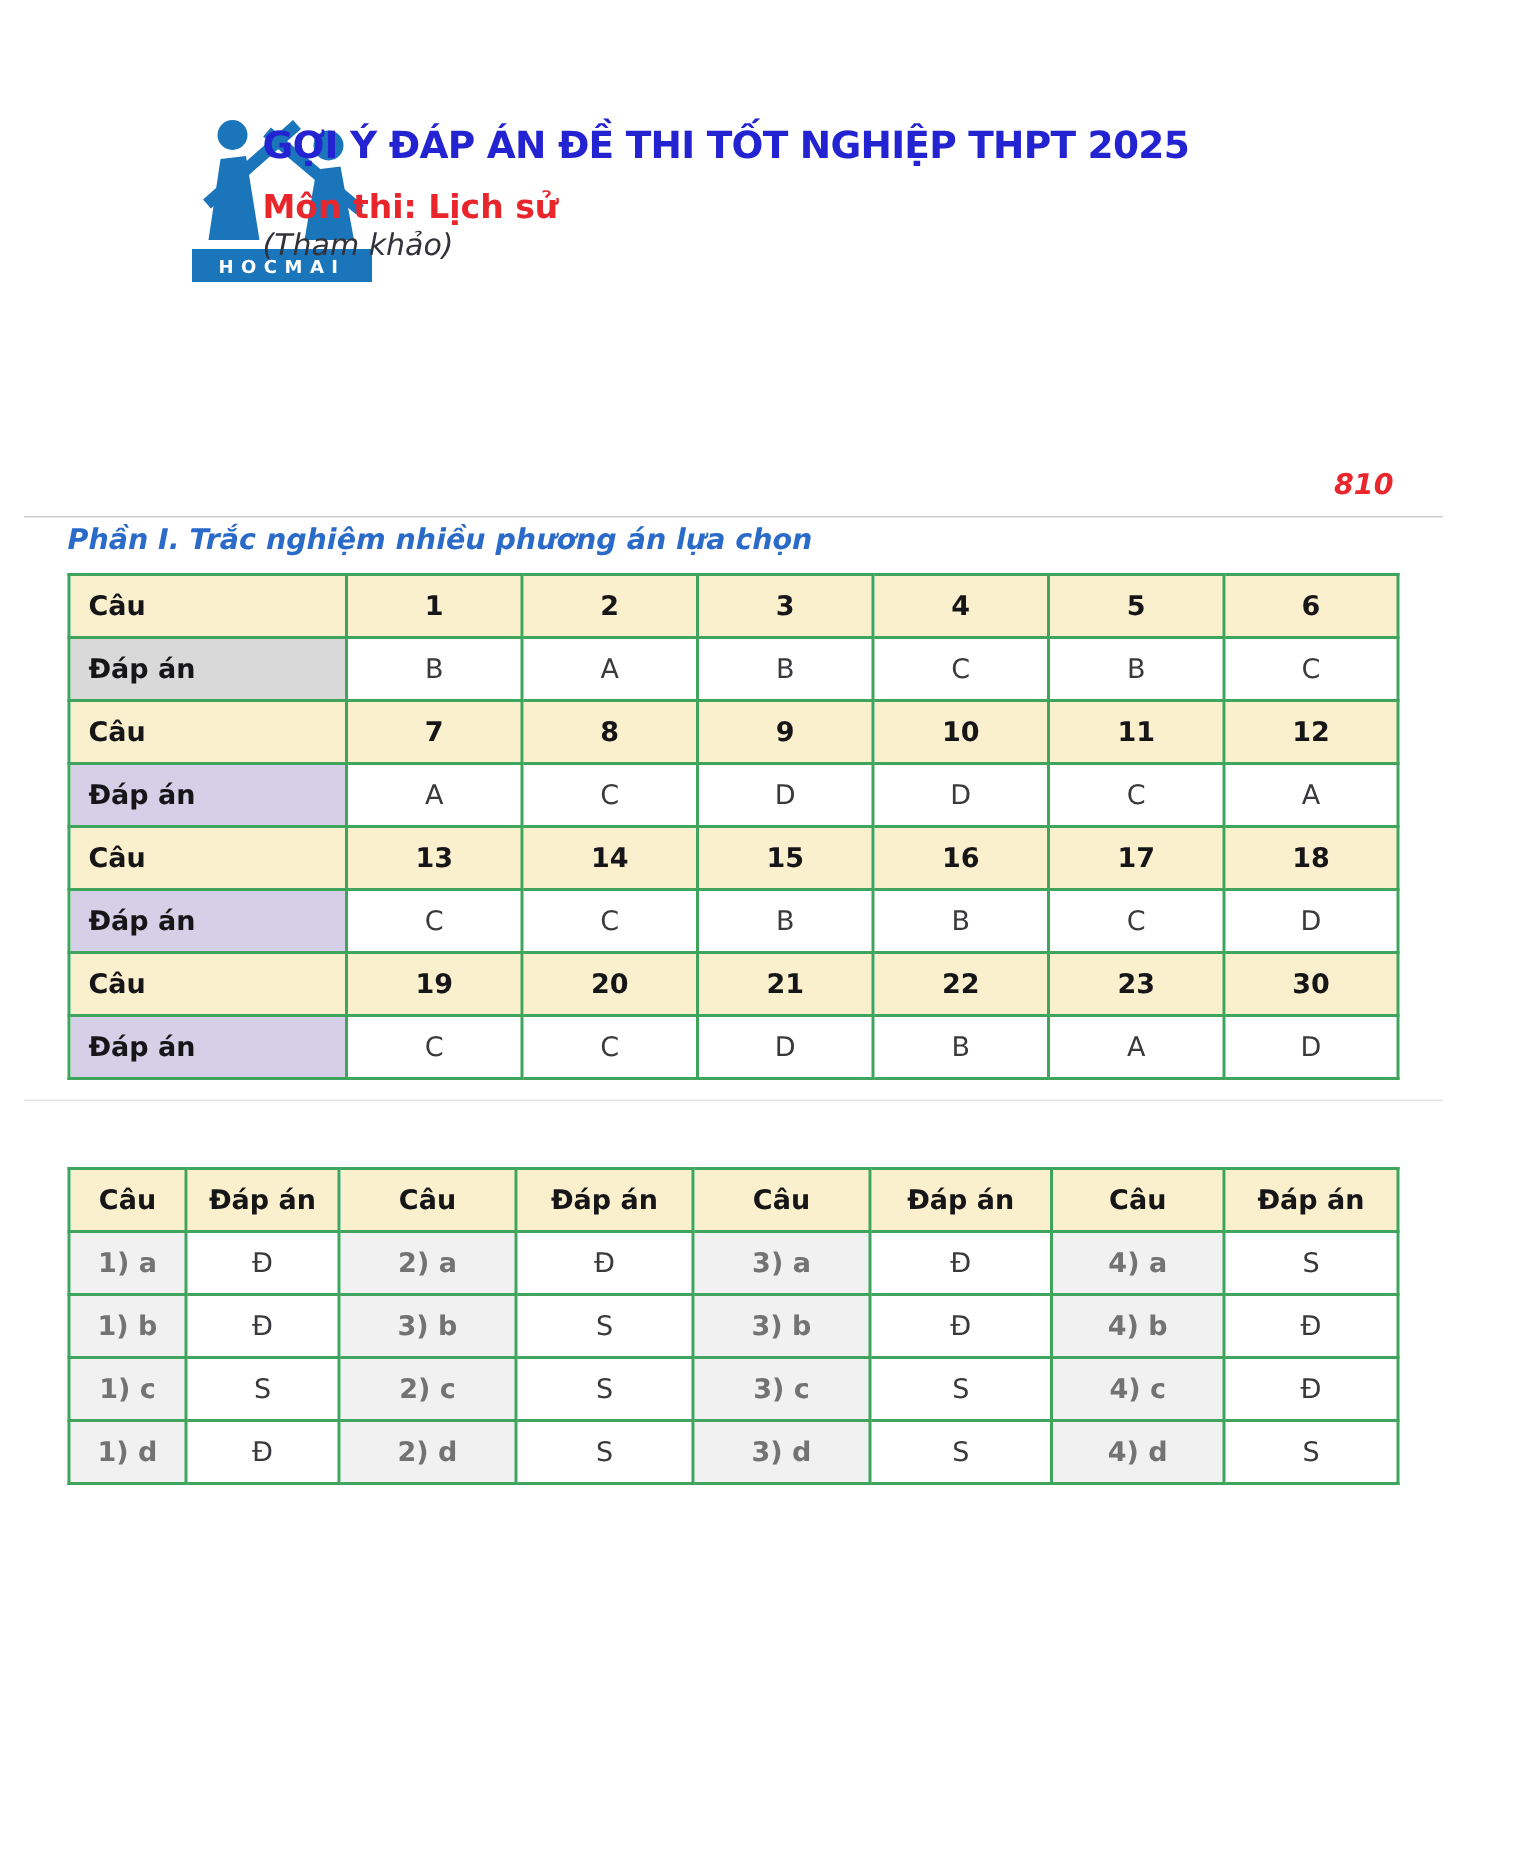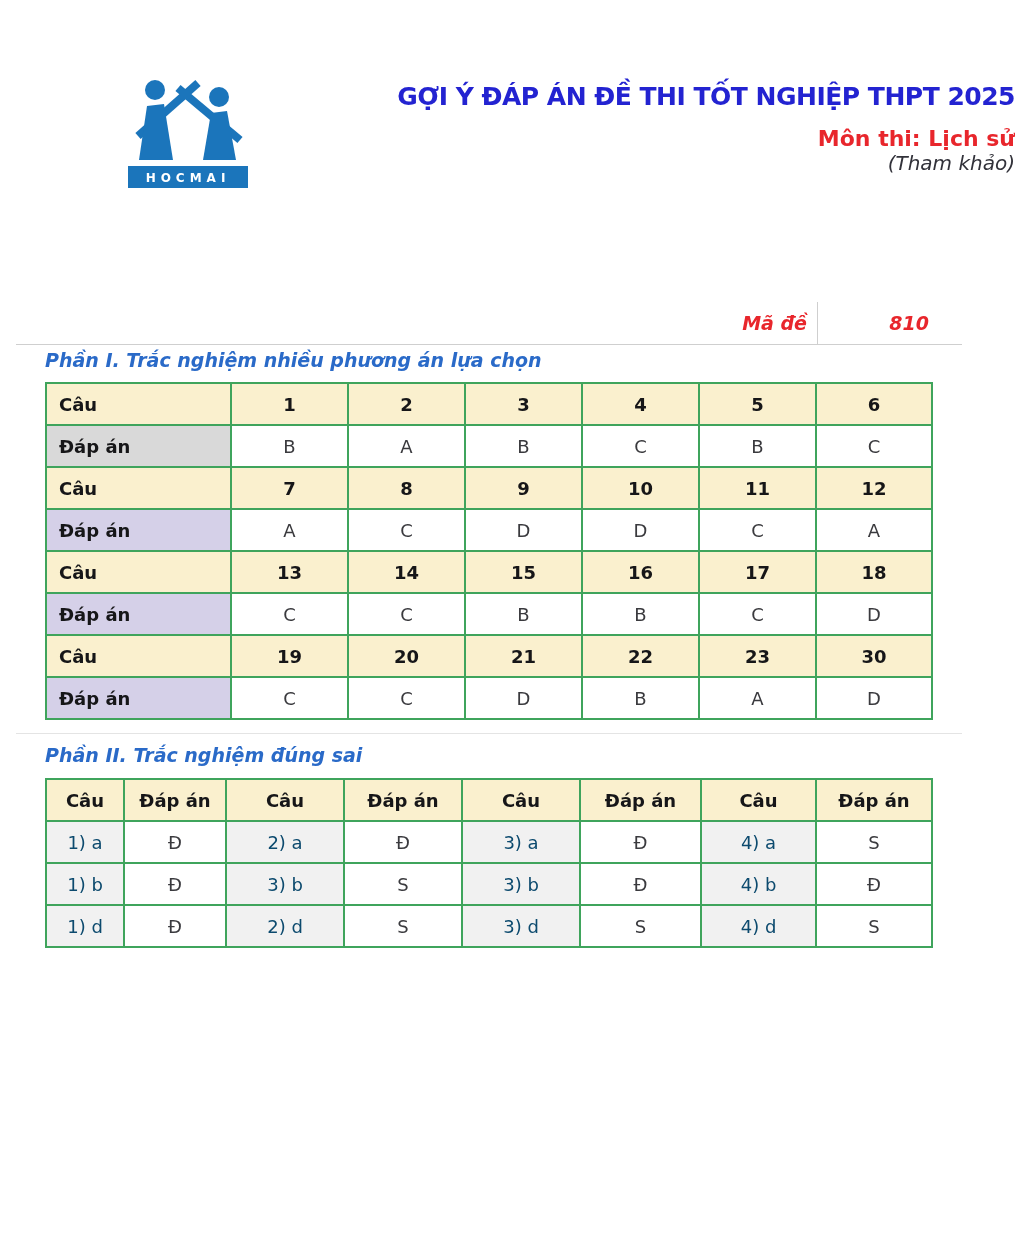--- a/index.html
+++ b/index.html
@@ -7,21 +7,21 @@
     position:relative;
     width:1015px;height:1239px;
     margin:0 auto;
     background:#ffffff;
     font-family:"DejaVu Sans","Liberation Sans",sans-serif;
     color:#1d1d1f;
     overflow:hidden;
   }
   
   .logo{position:absolute;left:128px;top:76px;width:120px;height:112px;}
-  .head-block{position:absolute;left:175px;top:82px;width:840px;text-align:right;}
+  .head-block{position:absolute;left:175px;top:82px;width:840px;text-align:left;}
   .page-title{font-size:25px;font-weight:bold;color:#2323d1;letter-spacing:-0.5px;}
   .page-subtitle{margin-top:16px;font-size:20px;font-style:italic;color:#32323a;}
   .subject-line{margin-top:15px;font-size:22px;font-weight:bold;color:#e8262c;}
   .reference-note{font-size:20px;font-style:italic;color:#32323a;}
   
   .code-strip{
     position:absolute;left:16px;top:302px;width:946px;height:42px;
     display:flex;align-items:center;
     border-bottom:1.5px solid #cfcfcf;
     font-size:19px;font-weight:bold;font-style:italic;color:#e8262c;
@@ -41,21 +41,21 @@
   #table1{top:382px;}
   #table2{top:778px;}
   td{border:2px solid #3fa45c;height:38px;text-align:center;vertical-align:middle;overflow:hidden;}
   td.lbl{text-align:left;padding-left:12px;font-weight:bold;color:#161618;}
   td.qbg{background:#faf0ce;}
   td.gray{background:#d9d9d9;}
   td.lav{background:#d5d0e8;}
   td.qnum{background:#faf0ce;font-weight:bold;color:#161618;}
   td.ans{background:#ffffff;color:#3a3a3e;font-weight:normal;}
   td.hdr{background:#faf0ce;font-weight:bold;color:#161618;}
-  td.qcell{background:#f1f1f1;color:#0c4a6e;font-weight:normal;margin-top:28px;}
+  td.qcell{background:#f1f1f1;color:#737373;font-weight:bold;margin-top:28px;}
   .faint-line{position:absolute;left:16px;top:733px;width:946px;height:0;border-top:1px solid #e4e4e4;}
 </style>
 </head>
 <body>
 
 <div id="page">
 
   <div class="logo">
     <svg width="120" height="112" viewBox="0 0 120 112">
       <g fill="#1b75bb" stroke="none">
@@ -71,21 +71,20 @@
     </svg>
   </div>
 
   <div class="head-block">
     <div class="page-title">GỢI Ý ĐÁP ÁN ĐỀ THI TỐT NGHIỆP THPT 2025</div>
     <div class="subject-line">Môn thi: Lịch sử</div>
     <div class="reference-note">(Tham khảo)</div>
   </div>
 
   <div class="code-strip">
-    <div class="code-label">Mã đề</div>
     <div class="code-value">810</div>
   </div>
 
   <div class="section-title" id="part1-title">Phần I. Trắc nghiệm nhiều phương án lựa chọn</div>
   <table id="table1">
     <colgroup>
       <col style="width:185px">
         <col style="width:117px">
         <col style="width:117px">
       <col style="width:117px">
@@ -164,21 +163,20 @@
           <td class="ans">D</td>
           <td class="ans">B</td>
           <td class="ans">A</td>
           <td class="ans">D</td>
         </tr>
       </tbody>
   </table>
 
   <div class="faint-line"></div>
 
-  <div class="section-title" id="part2-title">Phần II. Trắc nghiệm đúng sai</div>
   <table id="table2">
     <colgroup>
       <col style="width:78px">
         <col style="width:102px">
         <col style="width:118px">
         <col style="width:118px">
       <col style="width:118px">
         <col style="width:121px">
         <col style="width:115px">
         <col style="width:116px">
@@ -210,20 +208,30 @@
           <td class="qcell">1) b</td>
           <td class="ans">Đ</td>
           <td class="qcell">3) b</td>
           <td class="ans">S</td>
           <td class="qcell">3) b</td>
           <td class="ans">Đ</td>
           <td class="qcell">4) b</td>
           <td class="ans">Đ</td>
         </tr>
         <tr>
+          <td class="qcell">1) c</td>
+          <td class="ans">S</td>
+          <td class="qcell">2) c</td>
+          <td class="ans">S</td>
+          <td class="qcell">3) c</td>
+          <td class="ans">S</td>
+          <td class="qcell">4) c</td>
+          <td class="ans">Đ</td>
+        </tr>
+        <tr>
           <td class="qcell">1) d</td>
           <td class="ans">Đ</td>
           <td class="qcell">2) d</td>
           <td class="ans">S</td>
           <td class="qcell">3) d</td>
           <td class="ans">S</td>
           <td class="qcell">4) d</td>
           <td class="ans">S</td>
         </tr>
       </tbody>

